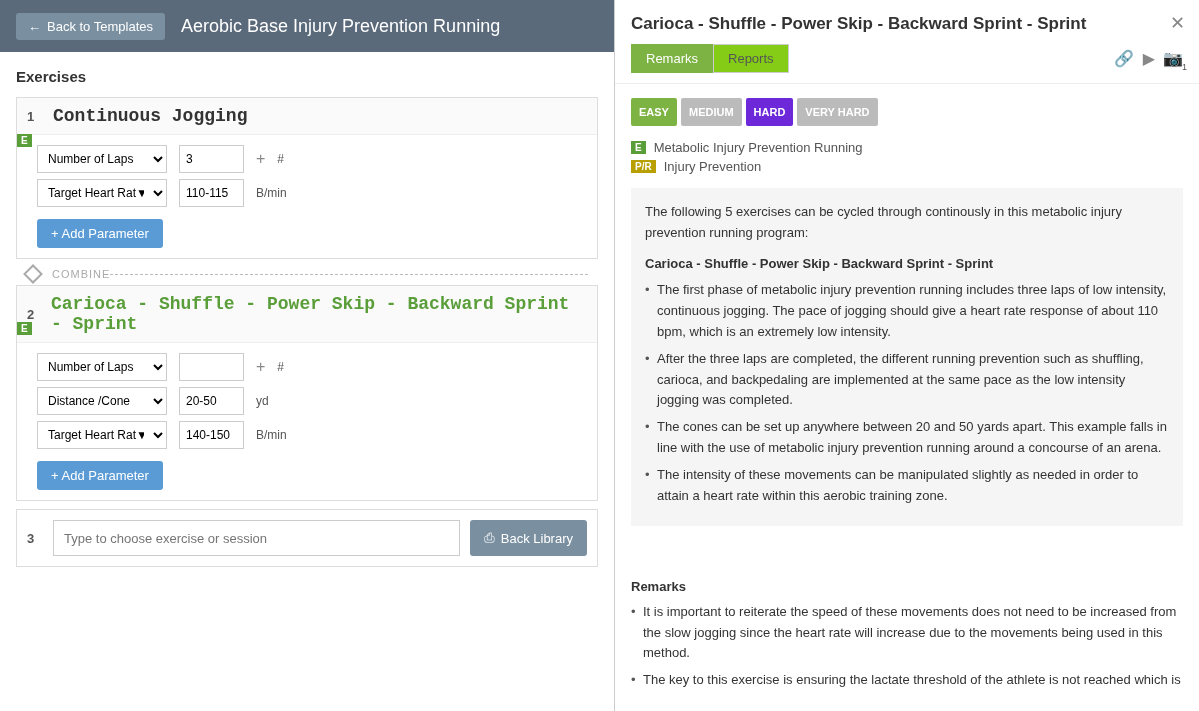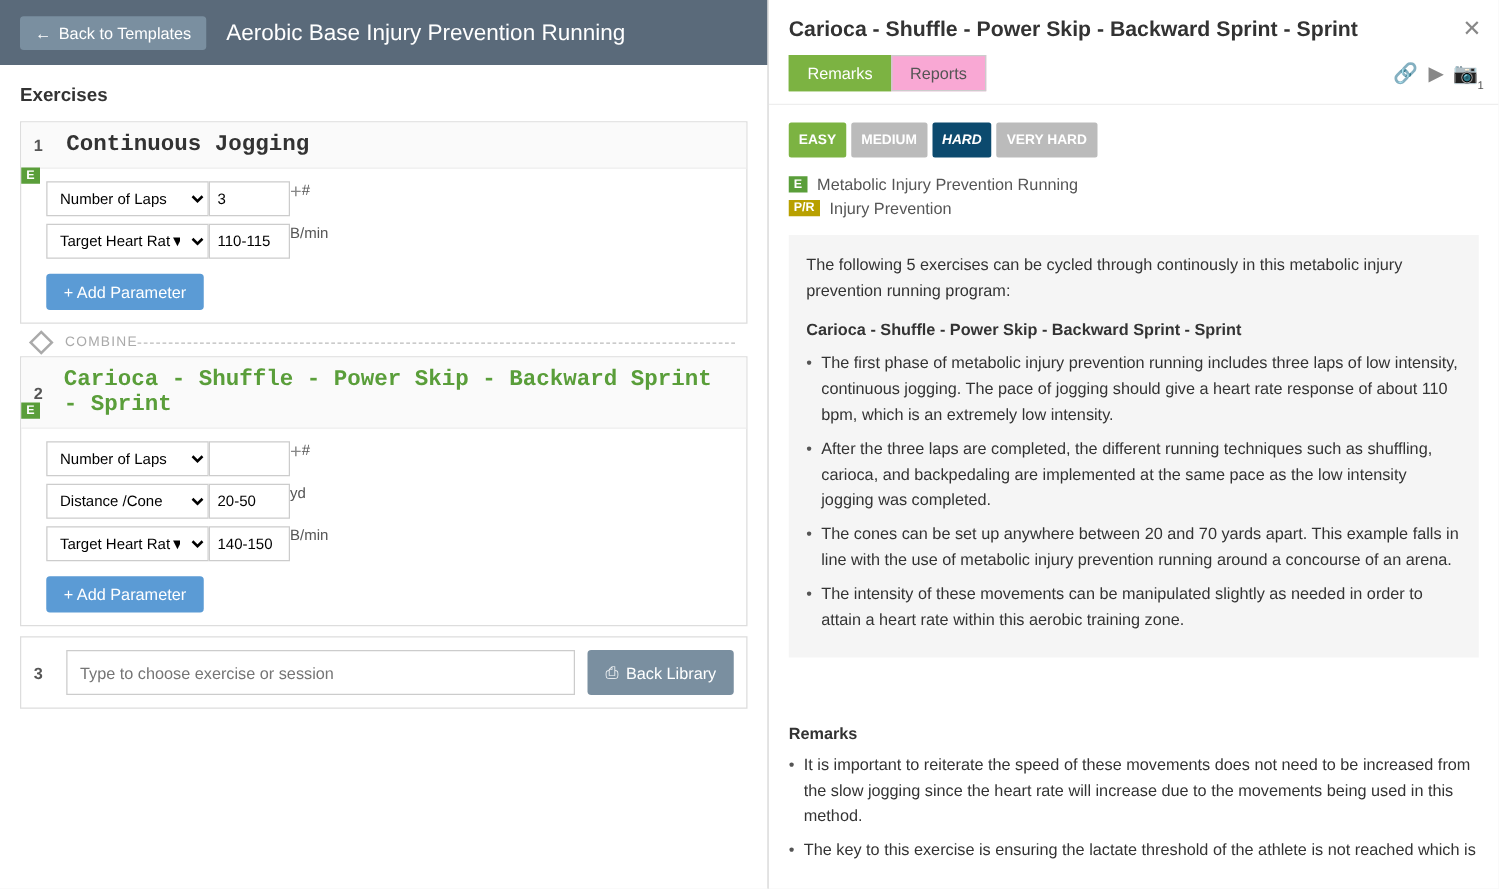--- a/index.html
+++ b/index.html
@@ -100,23 +100,23 @@
       left: 0;
       top: 36px;
     }
 
     .params-area {
       padding: 10px 10px 10px 20px;
     }
 
     .param-row {
       display: flex;
-      align-items: flex-start;
+      align-items: center;
       margin-bottom: 6px;
-      gap: 0;
+      gap: 12px;
     }
 
     .param-select {
       border: 1px solid #ccc;
       padding: 4px 6px;
       font-size: 12px;
       background: #fff;
       width: 130px;
       height: 28px;
     }
@@ -256,21 +256,21 @@
     .right-tabs {
       display: flex;
       align-items: center;
       margin-top: 10px;
       gap: 0;
     }
 
     .tab-btn {
       padding: 6px 14px;
       border: 1px solid #ccc;
-      background: #f9a8d4;
+      background: #84cc16;
       cursor: pointer;
       font-size: 13px;
       color: #555;
     }
 
     .tab-btn.active {
       background: #7cb342;
       color: #fff;
       border-color: #7cb342;
     }
@@ -314,21 +314,21 @@
     .diff-badge {
       padding: 8px 8px;
       font-size: 11px;
       font-weight: bold;
       border-radius: 2px;
       color: #fff;
     }
 
     .diff-easy { background: #7cb342; }
     .diff-medium { background: #bbb; }
-    .diff-hard { background: #0c4a6e; font-style: italic; }
+    .diff-hard { background: #6d28d9; }
     .diff-veryhard { background: #bbb; }
 
     .category-tags {
       margin-bottom: 14px;
     }
 
     .cat-row {
       display: flex;
       align-items: center;
       margin-bottom: 4px;
@@ -548,22 +548,22 @@
         <span class="cat-badge cat-yellow">P/R</span>
         <span class="cat-label">Injury Prevention</span>
       </div>
     </div>
 
     <div class="description-box">
       <p class="desc-intro">The following 5 exercises can be cycled through continously in this metabolic injury prevention running program:</p>
       <p class="desc-bold">Carioca - Shuffle - Power Skip - Backward Sprint - Sprint</p>
       <ul class="desc-bullets">
         <li>The first phase of metabolic injury prevention running includes three laps of low intensity, continuous jogging. The pace of jogging should give a heart rate response of about 110 bpm, which is an extremely low intensity.</li>
-        <li>After the three laps are completed, the different running techniques such as shuffling, carioca, and backpedaling are implemented at the same pace as the low intensity jogging was completed.</li>
-        <li>The cones can be set up anywhere between 20 and 70 yards apart. This example falls in line with the use of metabolic injury prevention running around a concourse of an arena.</li>
+        <li>After the three laps are completed, the different running prevention such as shuffling, carioca, and backpedaling are implemented at the same pace as the low intensity jogging was completed.</li>
+        <li>The cones can be set up anywhere between 20 and 50 yards apart. This example falls in line with the use of metabolic injury prevention running around a concourse of an arena.</li>
         <li>The intensity of these movements can be manipulated slightly as needed in order to attain a heart rate within this aerobic training zone.</li>
       </ul>
     </div>
 
   </div>
 
   <div class="remarks-section">
     <div class="remarks-title">Remarks</div>
     <ul class="remarks-bullets">
       <li>It is important to reiterate the speed of these movements does not need to be increased from the slow jogging since the heart rate will increase due to the movements being used in this method.</li>

